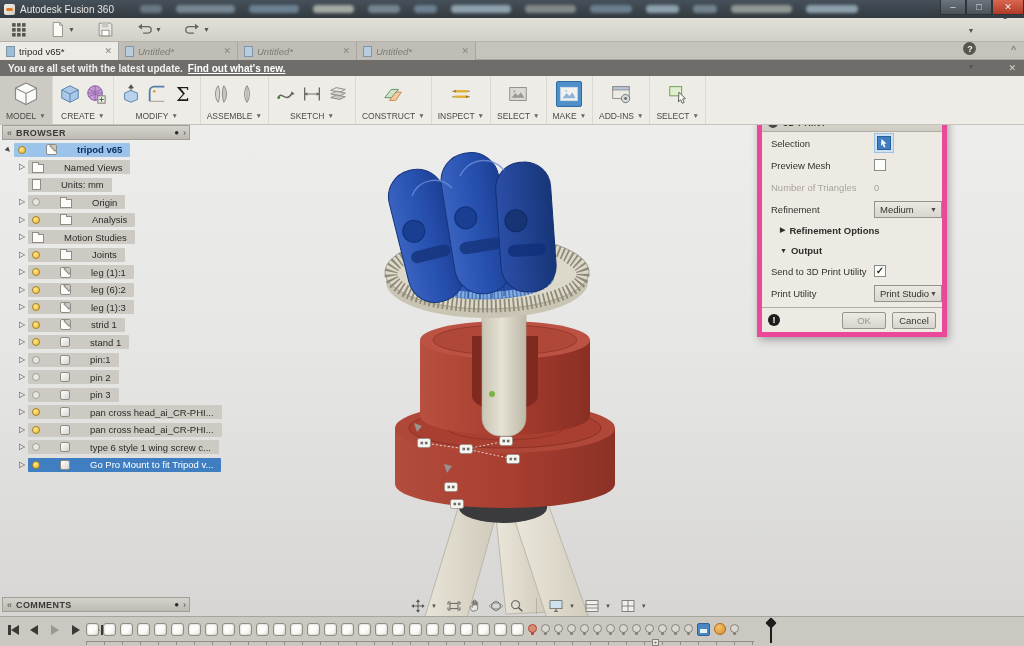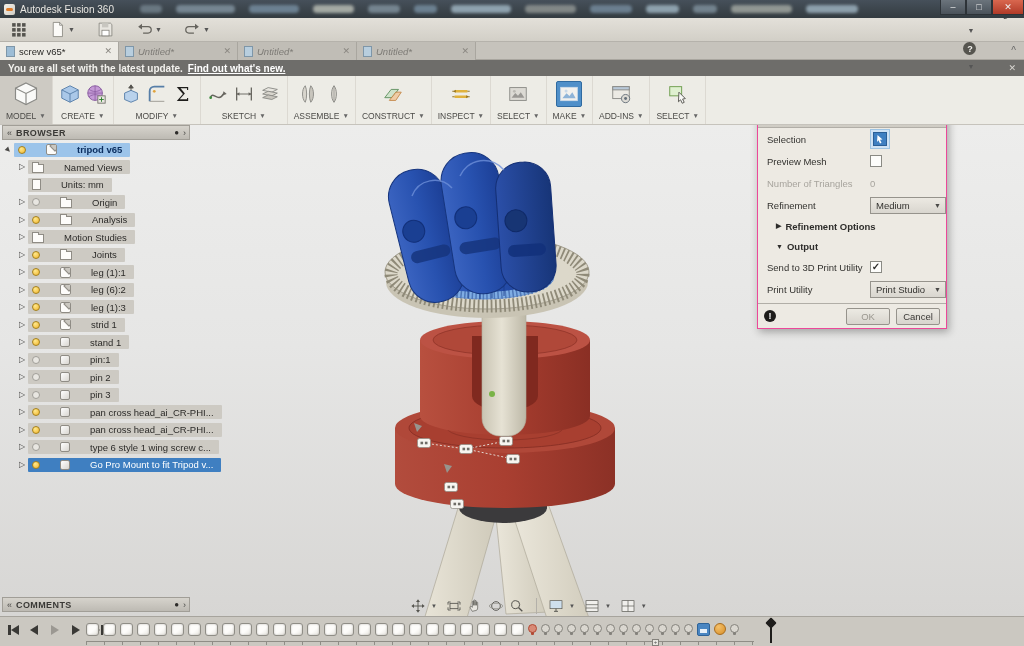--- a/index.html
+++ b/index.html
@@ -87,21 +87,21 @@
   .bulb.off { background:#e8e6e1; border-color:#a09e98; }
   .ti { flex:none; background:#fdfcfa; border:1px solid #8f8c85; }
   .ti.folder { width:12px; height:9px; position:relative; margin-top:2px; }
   .ti.folder::before { content:""; position:absolute; top:-3px; left:-1px; width:5px; height:2px; background:#fdfcfa; border:1px solid #8f8c85; border-bottom:none; }
   .ti.doc { width:9px; height:11px; }
   .ti.component { width:11px; height:11px; border-radius:2px; position:relative; overflow:hidden; }
   .ti.component::after { content:""; position:absolute; right:-3px; top:-3px; width:6px; height:6px; background:#cac7c0; transform:rotate(45deg); border:1px solid #8f8c85; }
   .ti.body { width:10px; height:10px; border-radius:2px; background:linear-gradient(135deg,#ffffff,#d8d5cf); }
 
   
-  #dialog { position:absolute; left:757px; top:110px; width:190px; background:#edeae3; border:1px solid #ec4899; box-shadow:2px 3px 8px rgba(0,0,0,.3); z-index:20; }
+  #dialog { position:absolute; left:757px; top:110px; width:190px; background:#edeae3; border:5px solid #ec4899; box-shadow:2px 3px 8px rgba(0,0,0,.3); z-index:20; }
   #dlghdr { height:17px; background:linear-gradient(#dedbd3,#cfccc4); border-bottom:1px solid #b1aea7; display:flex; align-items:center; }
   #dlggear { width:10px; height:10px; border-radius:50%; background:#4a4945; margin:0 5px 0 6px; position:relative; }
   #dlggear::after { content:""; position:absolute; left:3px; top:3px; width:4px; height:4px; border-radius:50%; background:#edeae3; }
   #dlgtitle { font-size:9px; font-weight:bold; color:#3a3936; letter-spacing:.3px; }
   .drow { display:flex; align-items:center; height:22px; padding-left:9px; }
   .dlabel { width:103px; font-size:9.5px; color:#33322f; flex:none; }
   .dlabel.dim { color:#a7a49d; }
   .dvalue.dim { font-size:9.5px; color:#a7a49d; }
   .selbtn-halo { width:20px; height:20px; background:#cfe2f4; border:1px solid #9ec3e2; display:flex; align-items:center; justify-content:center; cursor:pointer; }
   .selbtn { width:14px; height:14px; background:#3f7fc1; border:1px solid #2a5e96; }
@@ -230,21 +230,21 @@
       <span class="qcaret">▼</span>
       <span class="helpico">?</span>
       <span class="qcaret">▼</span>
     </div>
   </div>
 
   <div id="tabsrow">
     <div id="doctabs" style="display:flex;">
         <div class="tab active">
           <span class="tabico"></span>
-          <span class="tablbl">screw v65*</span>
+          <span class="tablbl">tripod v65*</span>
           <span class="tabx">✕</span>
         </div>
         <div class="tab">
           <span class="tabico"></span>
           <span class="tablbl">Untitled*</span>
           <span class="tabx">✕</span>
         </div>
         <div class="tab">
           <span class="tabico"></span>
           <span class="tablbl">Untitled*</span>
@@ -324,20 +324,40 @@
           </div>
           <div class="tlabel">
             <span>MODIFY</span>
             <span class="caret">▼</span>
           </div>
         </div>
         <div class="tgroup">
           <div class="ticons">
             <span class="tico">
               <svg viewBox="0 0 24 24">
+                <path d="M9 3C5 7 5 17 9 21c2-4 2-14 0-18Z" fill="#d8d5cd" stroke="#8a8a86"></path>
+                <path d="M15 3c4 4 4 14 0 18-2-4-2-14 0-18Z" fill="#c8c5bd" stroke="#8a8a86"></path>
+              </svg>
+            </span>
+            <span class="tico">
+              <svg viewBox="0 0 24 24">
+                <path d="M12 3c-3.5 4-3.5 14 0 18 3.5-4 3.5-14 0-18Z" fill="#d8d5cd" stroke="#8a8a86"></path>
+                <path d="M12 3v18" stroke="#8a8a86" stroke-width=".7" fill="none"></path>
+              </svg>
+            </span>
+          </div>
+          <div class="tlabel">
+            <span>ASSEMBLE</span>
+            <span class="caret">▼</span>
+          </div>
+        </div>
+        <div class="tgroup">
+          <div class="ticons">
+            <span class="tico">
+              <svg viewBox="0 0 24 24">
                 <path d="M4 16c2-8 8 6 14-4" fill="none" stroke="#66645e" stroke-width="1.6"></path>
                 <path d="M18 9l3.5 3-4.5 1.5Z" fill="#66645e"></path>
                 <circle cx="4" cy="16" r="1.5" fill="#3a8a3a"></circle>
               </svg>
             </span>
             <span class="tico">
               <svg viewBox="0 0 24 24">
                 <path d="M4 5v14M20 5v14" stroke="#66645e" stroke-width="1.4" fill="none"></path>
                 <path d="M4 12h16" stroke="#66645e" fill="none"></path>
                 <path d="M4 12l3-2v4ZM20 12l-3-2v4Z" fill="#66645e"></path>
@@ -346,40 +366,20 @@
             <span class="tico">
               <svg viewBox="0 0 24 24">
                 <path d="M4 8l6-3 10 2-6 3Z" fill="#e8e6e0" stroke="#8a8a86"></path>
                 <path d="M4 12l6-3 10 2-6 3Z" fill="#d8d5cd" stroke="#8a8a86"></path>
                 <path d="M4 16l6-3 10 2-6 3Z" fill="#c8c5bd" stroke="#8a8a86"></path>
               </svg>
             </span>
           </div>
           <div class="tlabel">
             <span>SKETCH</span>
-            <span class="caret">▼</span>
-          </div>
-        </div>
-        <div class="tgroup">
-          <div class="ticons">
-            <span class="tico">
-              <svg viewBox="0 0 24 24">
-                <path d="M9 3C5 7 5 17 9 21c2-4 2-14 0-18Z" fill="#d8d5cd" stroke="#8a8a86"></path>
-                <path d="M15 3c4 4 4 14 0 18-2-4-2-14 0-18Z" fill="#c8c5bd" stroke="#8a8a86"></path>
-              </svg>
-            </span>
-            <span class="tico">
-              <svg viewBox="0 0 24 24">
-                <path d="M12 3c-3.5 4-3.5 14 0 18 3.5-4 3.5-14 0-18Z" fill="#d8d5cd" stroke="#8a8a86"></path>
-                <path d="M12 3v18" stroke="#8a8a86" stroke-width=".7" fill="none"></path>
-              </svg>
-            </span>
-          </div>
-          <div class="tlabel">
-            <span>ASSEMBLE</span>
             <span class="caret">▼</span>
           </div>
         </div>
         <div class="tgroup">
           <div class="ticons">
             <span class="tico">
               <svg viewBox="0 0 24 24">
                 <path d="M3 16l7-9h8l-7 9Z" fill="#cfe3cb" stroke="#5e8f5e"></path>
                 <path d="M8 19l7-9h6l-6 9Z" fill="#f0c9a0" stroke="#c07e3a" opacity=".9"></path>
               </svg>

